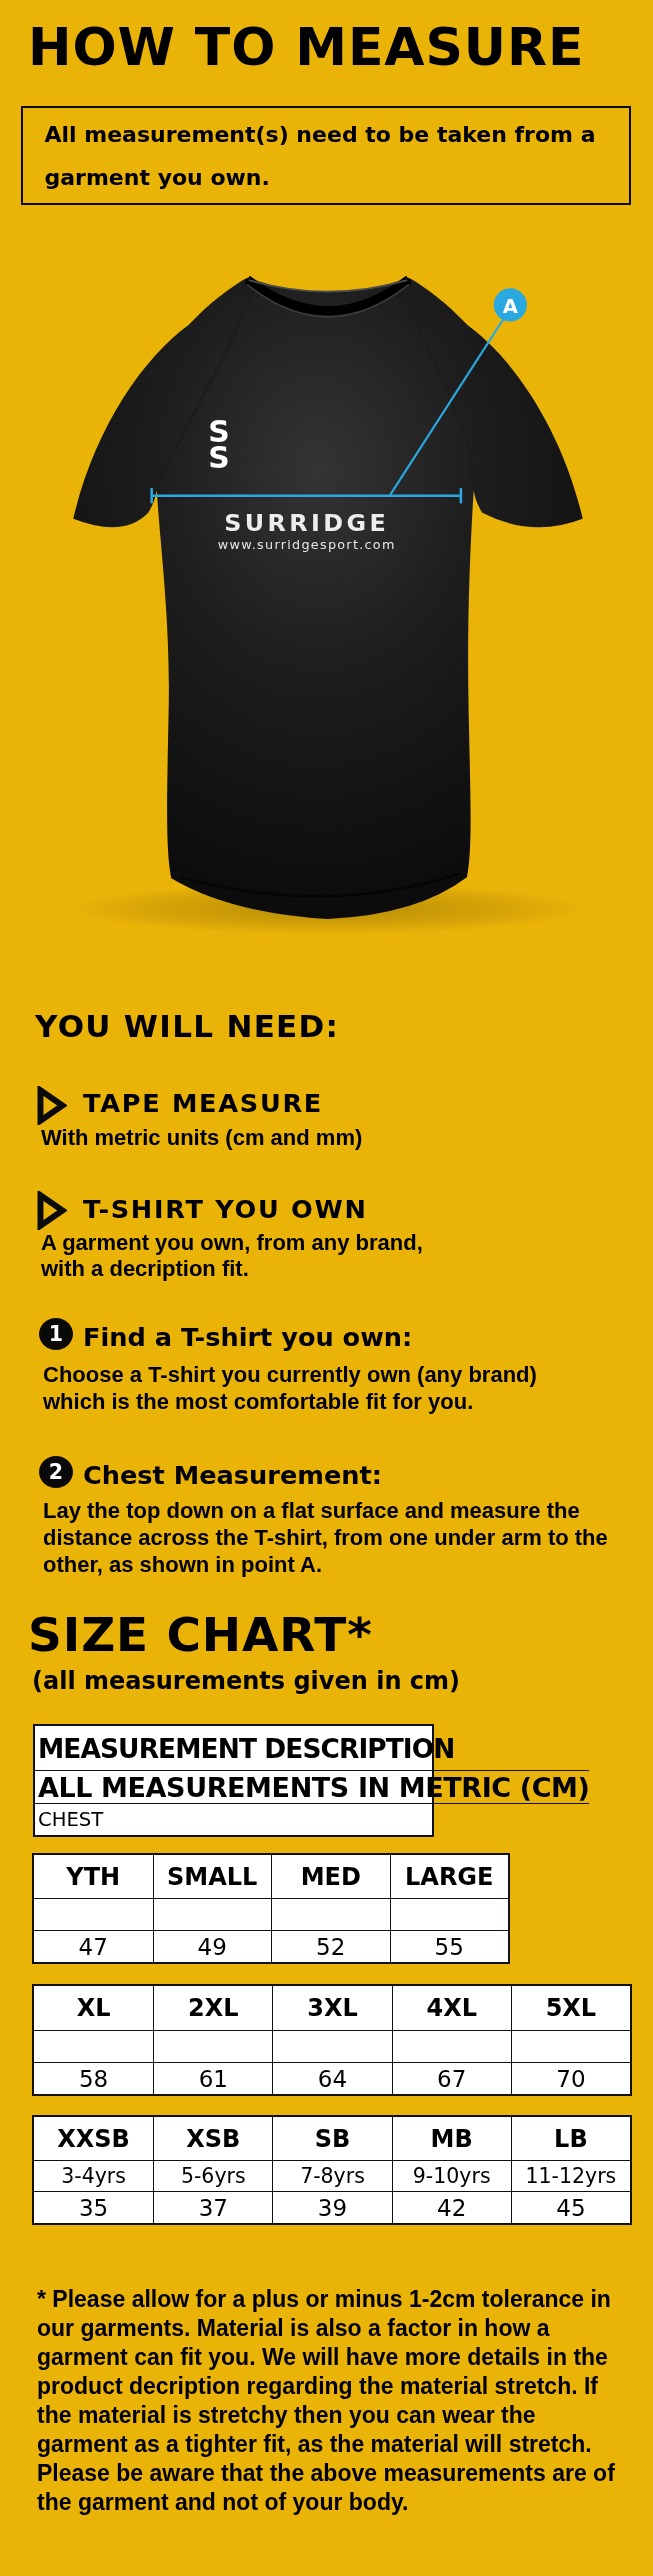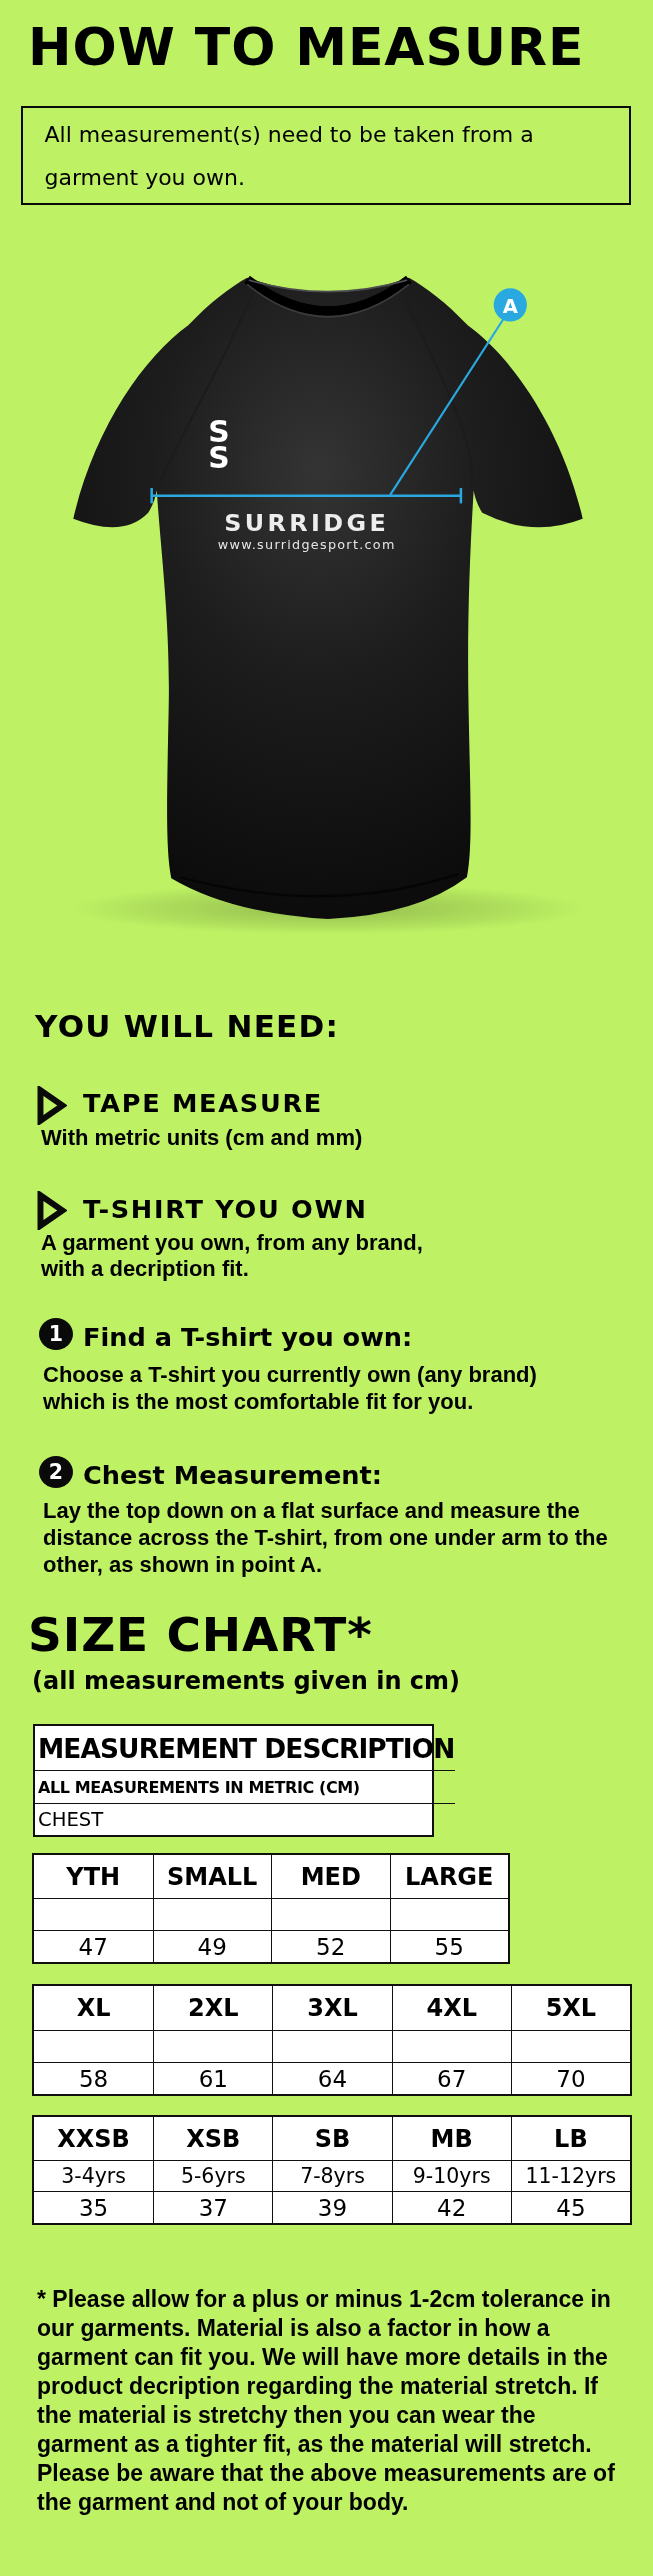--- a/index.html
+++ b/index.html
@@ -1,24 +1,24 @@
 <!DOCTYPE html>
 <html style="font-size:13.6px"><head>
 <meta charset="utf-8">
 <style>
   html,body{margin:0;padding:0;background:#fff;}
-  .page{position:relative;width:654px;height:2576px;background:#bef264;overflow:hidden;
+  .page{position:relative;width:654px;height:2576px;background:#eab308;overflow:hidden;
         font-family:"Liberation Sans",sans-serif;color:#000;}
   .abs{position:absolute;}
   .hd{font-family:"DejaVu Sans",sans-serif;font-weight:bold;white-space:nowrap;}
 
   .title{left:28px;top:19px;font-size:52px;letter-spacing:0.9px;line-height:56px;}
   .notice-box{left:20.5px;top:106px;width:584px;height:95px;border:2.6px solid #0a0a0a;
               display:flex;align-items:center;padding-left:22px;}
-  .notice-text{font-family:"DejaVu Sans",sans-serif;font-weight:normal;font-size:22px;
+  .notice-text{font-family:"DejaVu Sans",sans-serif;font-weight:bold;font-size:22px;
                line-height:43px;width:554px;}
 
   .figure{left:51px;top:264px;width:554px;height:673px;}
 
   .ywn{left:35px;top:1008px;font-size:31px;letter-spacing:1.3px;}
   .tri{width:31px;height:39px;}
   .tri1{left:36px;top:1086px;} .tri2{left:36px;top:1191px;}
   .item-h{font-size:25.6px;letter-spacing:1.7px;}
   .item-h1{left:83px;top:1088px;} .item-h2{left:83px;top:1194px;}
   .item-d{font-weight:bold;font-size:22px;line-height:26.4px;}
@@ -37,21 +37,21 @@
   .sc-sub{left:32px;top:1667px;font-size:24px;}
 
   .table{position:absolute;display:grid;border:2.6px solid #101010;background:#fff;}
   .cell{display:flex;align-items:center;justify-content:center;
         border-left:1.7px solid #101010;border-top:1.7px solid #101010;}
   .desc-table{left:33px;top:1724px;width:397px;grid-template-columns:1fr;
               grid-template-rows:44px 33px 32px;}
   .desc-table .cell{justify-content:flex-start;padding-left:3px;border-left:none;}
   .desc-table .cell:first-child{border-top:none;}
   .dt-r1{font-family:"DejaVu Sans",sans-serif;font-weight:bold;font-size:26.4px;letter-spacing:-0.9px;white-space:nowrap;}
-  .dt-r2{font-family:"DejaVu Sans",sans-serif;font-weight:bold;font-size:16px;letter-spacing:-0.4px;white-space:nowrap;}
+  .dt-r2{font-family:"DejaVu Sans",sans-serif;font-weight:bold;font-size:27px;letter-spacing:-0.4px;white-space:nowrap;}
   .dt-r3{font-family:"DejaVu Sans",sans-serif;font-size:19.6px;}
 
   .th{font-family:"DejaVu Sans",sans-serif;font-weight:bold;font-size:24px;}
   .sub{font-family:"DejaVu Sans",sans-serif;font-size:20.5px;}
   .val{font-family:"DejaVu Sans",sans-serif;font-size:23px;}
 
   .t1{left:32px;top:1853px;width:474px;grid-template-columns:repeat(4,1fr);
       grid-template-rows:43px 32px 32px;}
   .t1 .cell:nth-child(4n+1){border-left:none;}
   .t1 .cell:nth-child(-n+4){border-top:none;}

